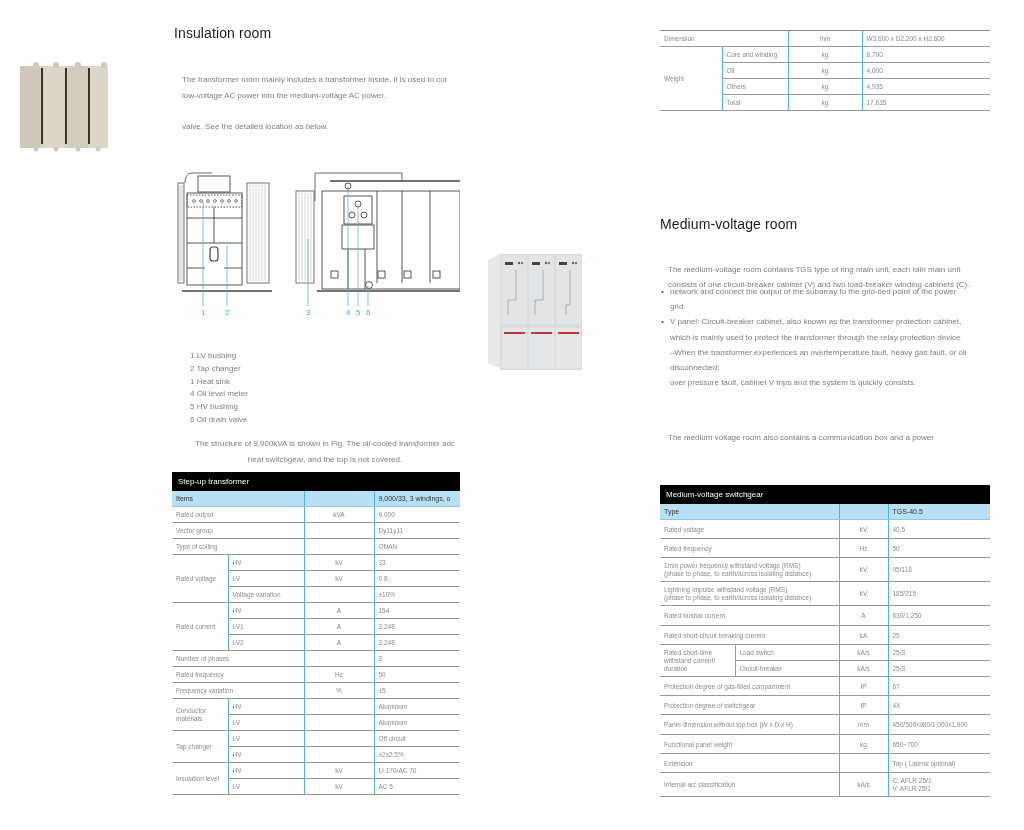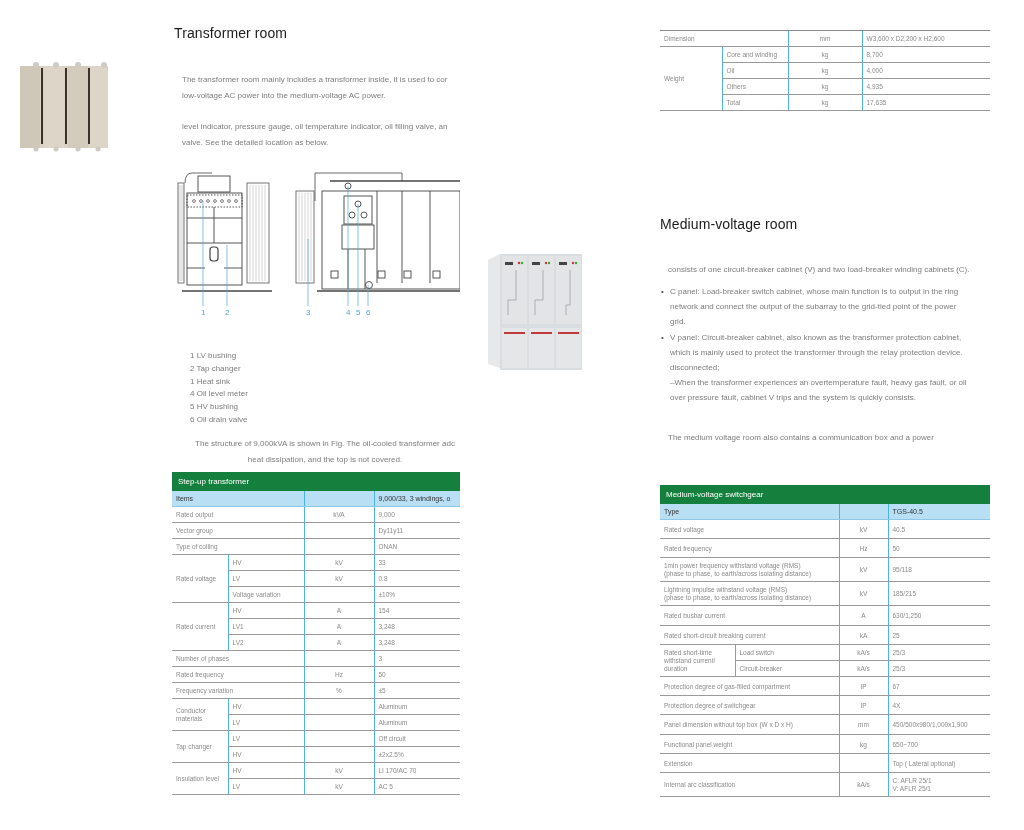--- a/index.html
+++ b/index.html
@@ -12,21 +12,21 @@
   ul.bullets { position:absolute; margin:0; padding:0; list-style:none; font-size:8px; line-height:15.2px; color:#7d7d7d; }
   ul.bullets li { position:relative; padding-left:10px; }
   ul.bullets li::before { content:"\2022"; position:absolute; left:1px; top:0; color:#555; }
   ul.bullets .sub { display:block; }
 
   table.spec { position:absolute; border-collapse:collapse; font-size:6.5px; color:#8a8a8a; table-layout:fixed; }
   table.spec td { border-bottom:1px solid #9a9a9a; padding:0 4px; height:15px; vertical-align:middle; overflow:hidden; white-space:nowrap; }
   table.spec td.vl { border-left:1px solid #4db3e6; }
   table.spec td.c { text-align:center; }
   table.spec td.wrap { white-space:normal; line-height:8px; }
-  table.spec tr.cap td { background:#15803d; color:#fff; font-size:8px; height:19px; border-bottom:none; padding-left:6px; }
+  table.spec tr.cap td { background:#000000; color:#fff; font-size:8px; height:19px; border-bottom:none; padding-left:6px; }
   table.spec tr.hd td { background:#b9dff4; color:#333; font-size:7px; height:15px; border-bottom:1px solid #8fc7e6; }
   table.spec tr.top td { border-top:1.5px solid #8a8a8a; }
   .clip { position:absolute; overflow:hidden; }
 </style>
 </head>
 <body>
 
 <div class="abs" style="left:18px;top:62px;width:92px;height:90px;">
   <svg width="92" height="90" viewBox="0 0 92 90">
     <rect x="2" y="4" width="88" height="82" fill="#d9d2c3"></rect>
@@ -41,28 +41,27 @@
       <circle cx="38" cy="3" r="3" fill="#cfcac2"></circle>
     <circle cx="60" cy="3" r="3" fill="#cfcac2"></circle>
       <circle cx="86" cy="3" r="3" fill="#cfcac2"></circle>
     <circle cx="18" cy="87" r="2.5" fill="#cfcac2"></circle>
       <circle cx="38" cy="87" r="2.5" fill="#cfcac2"></circle>
     <circle cx="60" cy="87" r="2.5" fill="#cfcac2"></circle>
       <circle cx="80" cy="87" r="2.5" fill="#cfcac2"></circle>
   </svg>
 </div>
 
-<h1 class="title" style="left:174px;top:25px;">Transformer room</h1>
+<h1 class="title" style="left:174px;top:25px;">Insulation room</h1>
 
 <div class="para" style="left:174px;top:64px;width:286px;">
   <div>The transformer room mainly includes a transformer inside, it is used to cor</div>
   <div>low-voltage AC power into the medium-voltage AC power.</div>
 </div>
 <div class="para" style="left:174px;top:111px;width:286px;">
-  <div>level indicator, pressure gauge, oil temperature indicator, oil filling valve, an</div>
   <div>valve. See the detailed location as below.</div>
 </div>
 
 <div class="clip" style="left:172px;top:163px;width:288px;height:158px;">
   <svg width="288" height="158" viewBox="0 0 288 158" fill="none" stroke="#444" stroke-width="0.9">
 
     <rect x="6" y="20" width="6" height="100" stroke="#666"></rect>
     <g stroke="#999" stroke-width="0.5">
       <line x1="7" y1="22" x2="7" y2="118"></line>
         <line x1="9" y1="22" x2="9" y2="118"></line>
@@ -146,21 +145,21 @@
   <li>1  LV bushing</li>
   <li>2  Tap changer</li>
   <li>1 Heat sink</li>
   <li>4 Oil level meter</li>
   <li>5  HV bushing</li>
   <li>6 Oil drain valve</li>
 </ul>
 
 <div class="para" style="left:174px;top:428px;width:286px;text-align:center;">
   <div>The structure of 9,000kVA is shown in Fig. The oil-cooled transformer adc</div>
-  <div>heat dissipation, and the top is not covered.</div>
+  <div>heat switchgear, and the top is not covered.</div>
 </div>
 
 <div class="clip" style="left:172px;top:472px;width:288px;height:330px;">
 <table class="spec" style="left:0;top:0;width:360px;">
   <colgroup>
         <col style="width:56px">
         <col style="width:76px">
         <col style="width:70px">
         <col style="width:158px">
       </colgroup>
@@ -335,33 +334,33 @@
     <td class="vl">Total</td>
     <td class="vl c">kg</td>
     <td class="vl">17,635</td>
   </tr>
 </tbody>
   </table>
 
 <h1 class="title" style="left:660px;top:216px;">Medium-voltage room</h1>
 
 <div class="para" style="left:660px;top:254px;width:335px;line-height:15.2px;">
+  <div>The medium-voltage room contains TGS type of ring main unit, each rain main unit</div>
   <div>consists of one circuit-breaker cabinet (V) and two load-breaker winding cabinets (C).</div>
 </div>
 <ul class="bullets" style="left:660px;top:284px;width:335px;">
   <li>
-    <span class="sub">C panel: Load-breaker switch cabinet, whose main function is to output in the ring</span>
     <span class="sub">network and connect the output of the subarray to the grid-tied point of  the power</span>
     <span class="sub">grid.</span>
   </li>
   <li>
     <span class="sub">V panel: Circuit-breaker cabinet, also known as the transformer protection cabinet,</span>
     <span class="sub">which is mainly used to protect the transformer through the relay protection device.</span>
+    <span class="sub">–When the transformer experiences an overtemperature fault, heavy gas fault, or oil</span>
     <span class="sub">disconnected;</span>
-    <span class="sub">–When the transformer experiences an overtemperature fault, heavy gas fault, or oil</span>
     <span class="sub">over pressure fault, cabinet V trips and the system is quickly consists.</span>
   </li>
 </ul>
 <div class="para" style="left:660px;top:422px;width:335px;">
   <div>The medium voltage room also contains a communication box and a power</div>
 </div>
 
 <table class="spec" style="left:660px;top:485px;width:330px;">
   <colgroup>
       <col style="width:75px">

